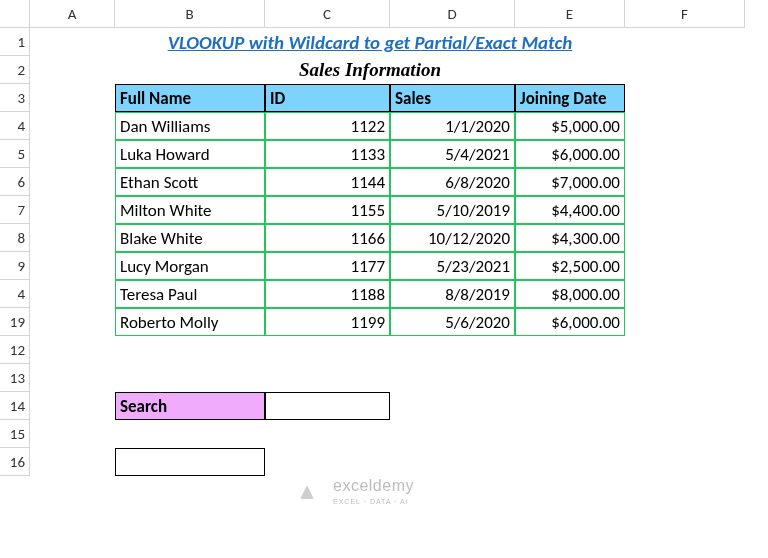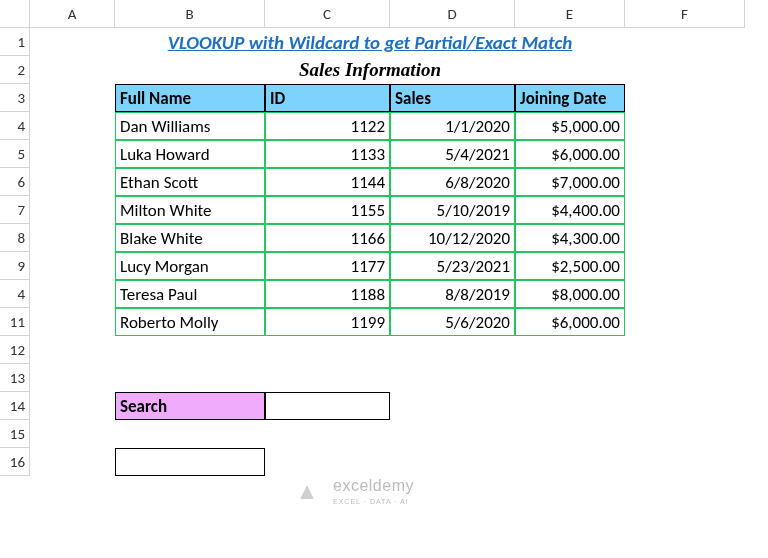--- a/index.html
+++ b/index.html
@@ -180,21 +180,21 @@
   <div class="cell noborder"></div>
 
   <div class="rowhdr">4</div>
   <div class="cell noborder"></div>
   <div class="cell td">Teresa Paul</div>
   <div class="cell td num">1188</div>
   <div class="cell td num">8/8/2019</div>
   <div class="cell td num">$8,000.00</div>
   <div class="cell noborder"></div>
 
-  <div class="rowhdr">11</div>
+  <div class="rowhdr">19</div>
   <div class="cell noborder"></div>
   <div class="cell td">Roberto Molly</div>
   <div class="cell td num">1199</div>
   <div class="cell td num">5/6/2020</div>
   <div class="cell td num">$6,000.00</div>
   <div class="cell noborder"></div>
 
   <div class="rowhdr">12</div>
   <div class="cell noborder"></div>
   <div class="cell noborder"></div>

